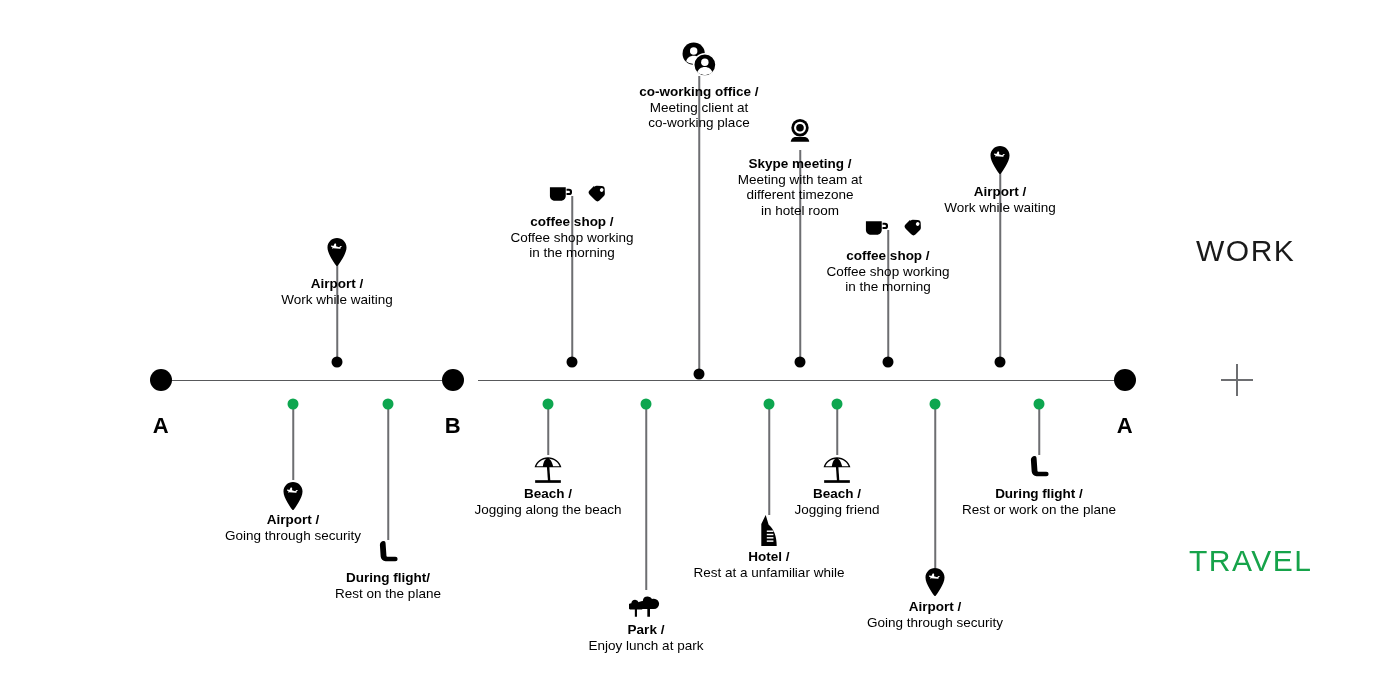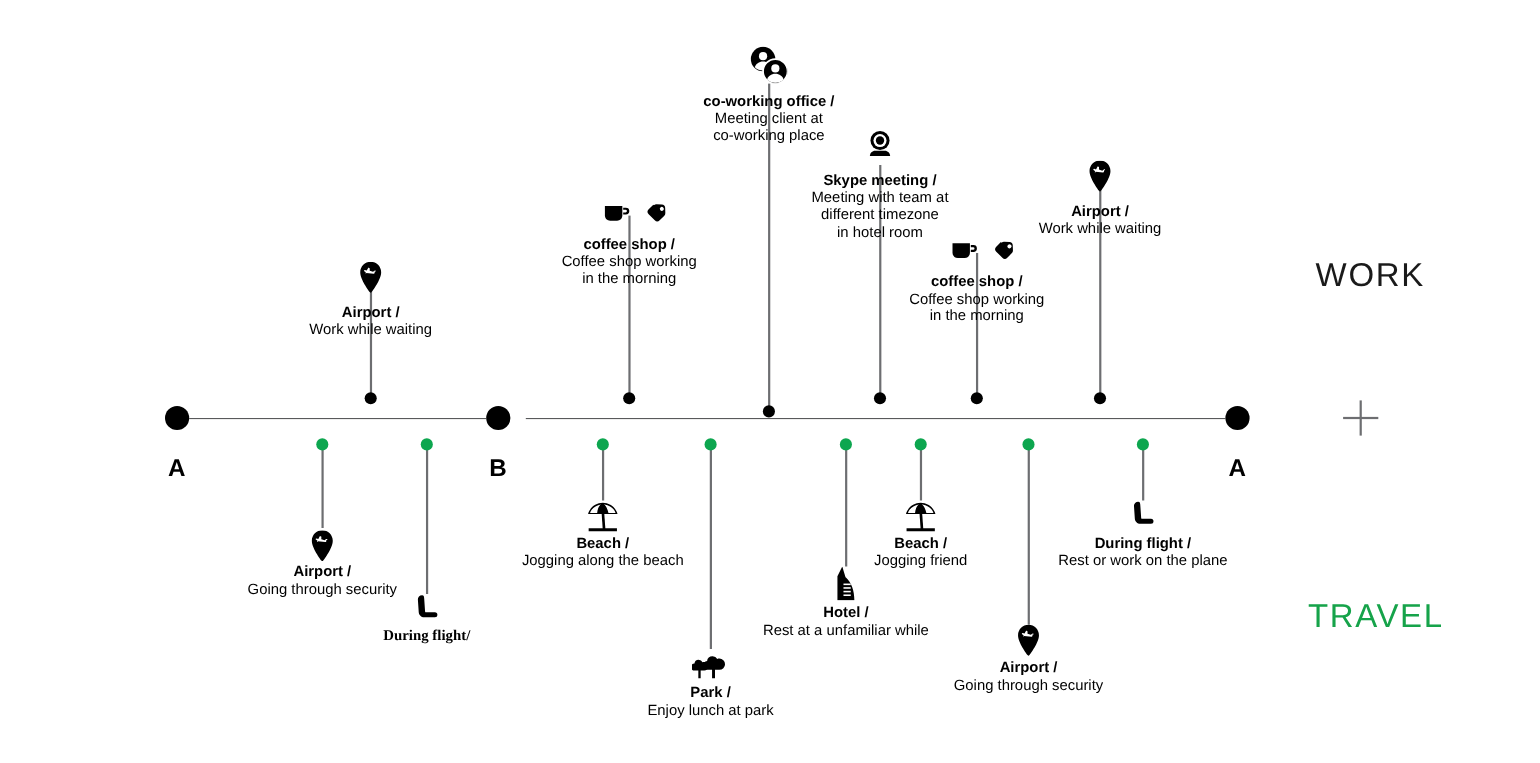--- a/index.html
+++ b/index.html
@@ -235,30 +235,31 @@
       <div class="icon-wrap" style="top: 482px;">
         <svg width="22" height="29">
           <use href="#sym-map-pin-airport-icon"></use>
         </svg>
       </div>
       <div class="caption" style="top: 512px;">
         <span class="title">Airport /</span>
         <span class="desc">Going through security</span>
       </div>
     </div>
-    <div class="node" style="left: 388px; top: 0px; height: 694px; font-family: Liberation Serif, serif;">
+    <div class="node" style="left: 388px; top: 0px; height: 694px;">
       <div class="stem" style="top: 404px; height: 136px;"></div>
       <div class="node-dot travel" style="top: 404px;"></div>
       <div class="icon-wrap" style="top: 540px;">
         <svg width="22" height="26">
           <use href="#sym-airplane-seat-icon"></use>
         </svg>
       </div>
       <div class="caption" style="top: 570px;">
         <span class="title">During flight/</span>
+        <span class="desc">Rest on the plane</span>
       </div>
     </div>
     <div class="node" style="left: 548px; top: 0px; height: 694px;">
       <div class="stem" style="top: 404px; height: 51px;"></div>
       <div class="node-dot travel" style="top: 404px;"></div>
       <div class="icon-wrap" style="top: 455px;">
         <svg width="30" height="30">
           <use href="#sym-beach-umbrella-icon"></use>
         </svg>
       </div>

